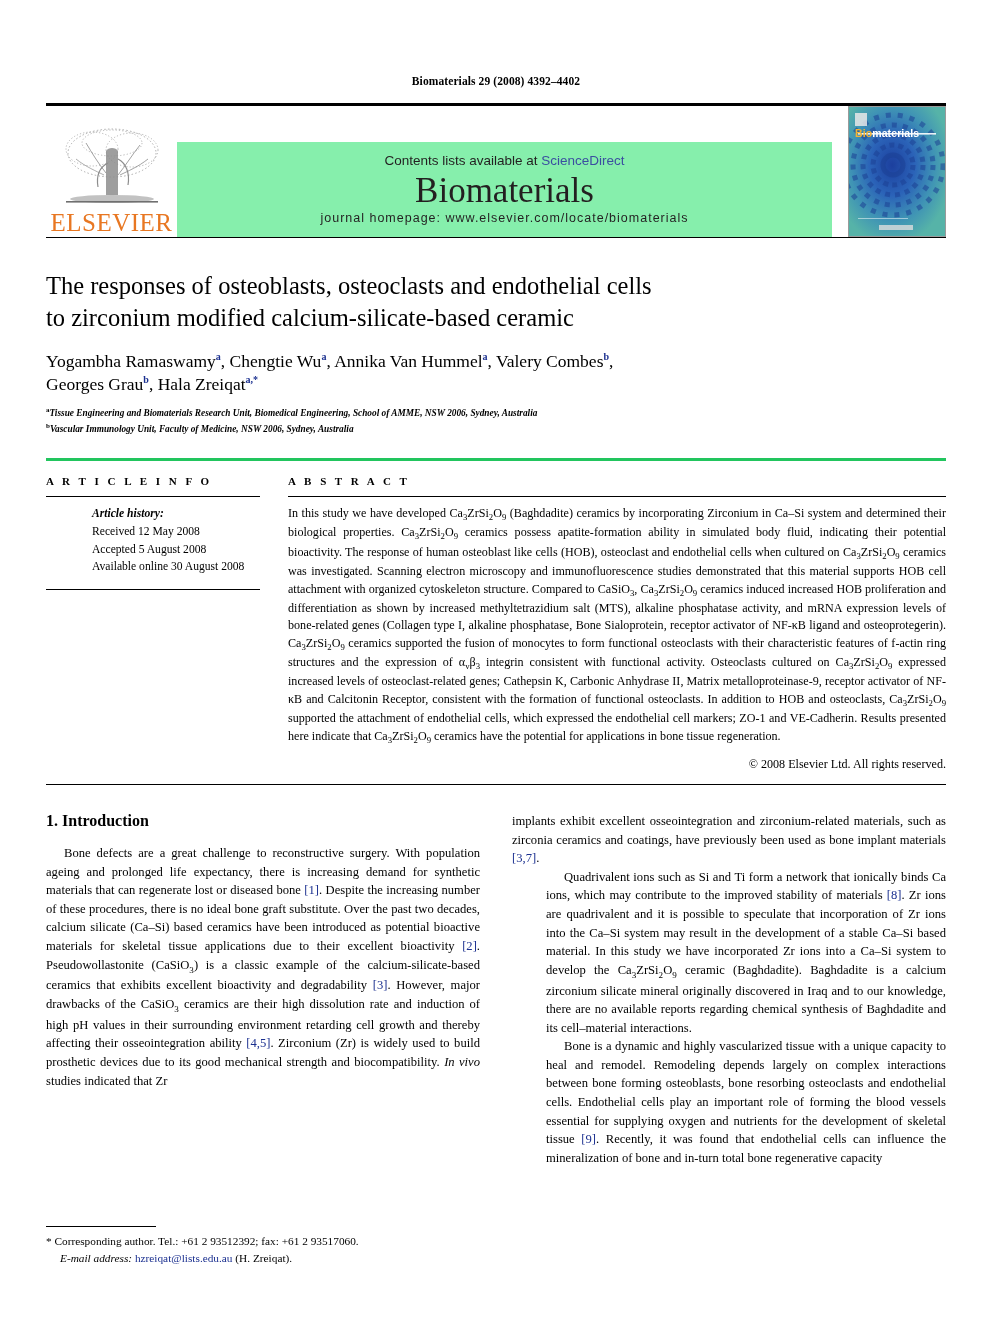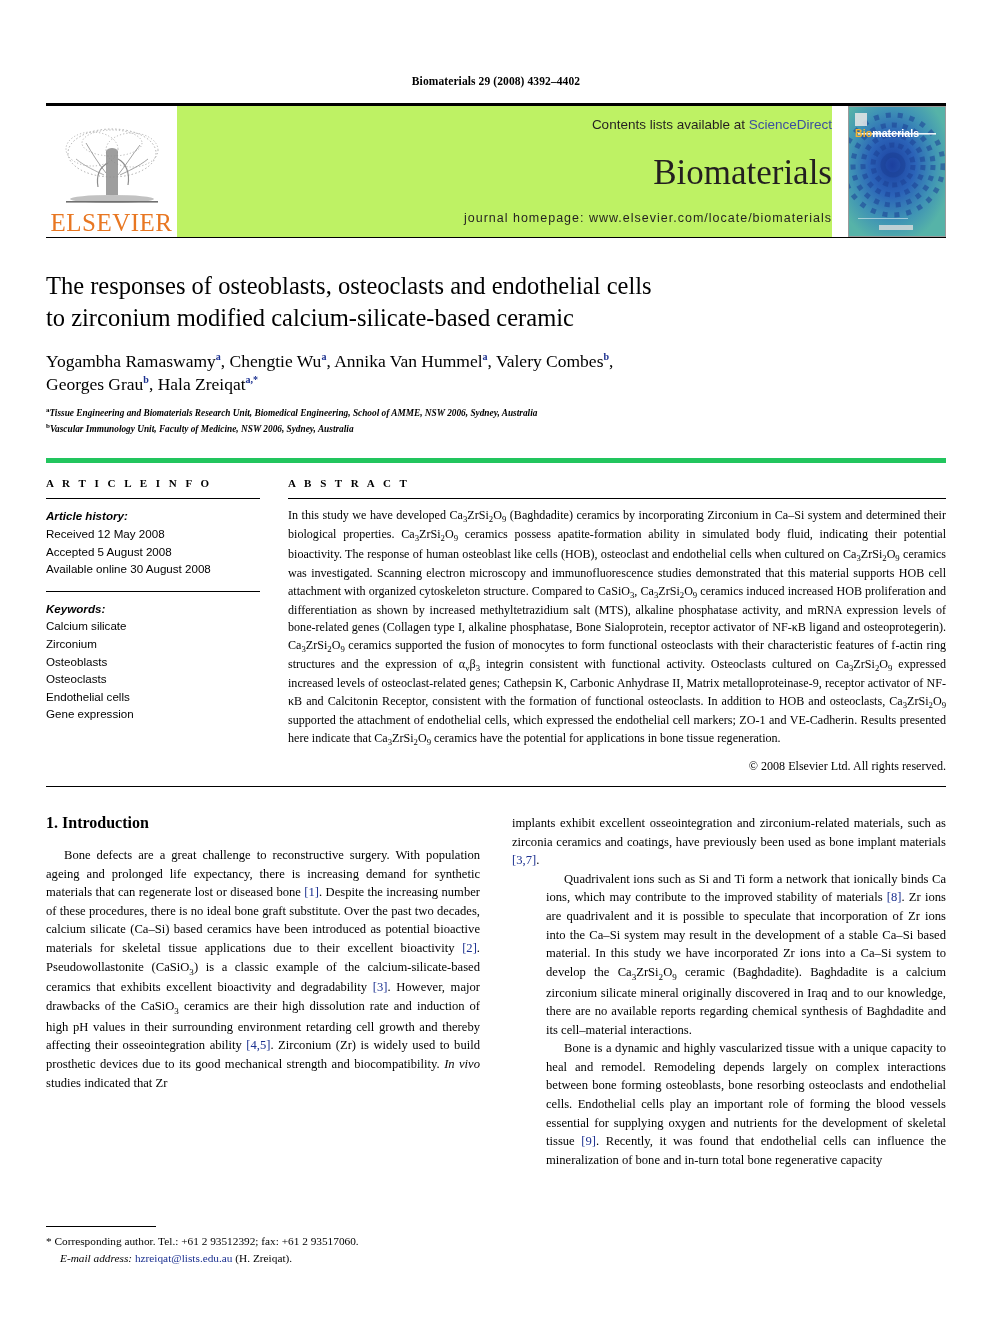--- a/index.html
+++ b/index.html
@@ -55,27 +55,28 @@
   .elsevier-word {
     font-family: "Liberation Serif", serif;
     font-size: 25px;
     letter-spacing: 0.5px;
     color: #E87722;
     line-height: 1;
     margin-top: 1px;
   }
   .journal-band {
     flex: 1 1 auto;
-    background: #bef264;
+    background: #86efac;
     display: flex;
     flex-direction: column;
-    align-items: flex-end;
+    align-items: center;
     justify-content: space-between;
     padding: 11px 0 12px 0;
     position: relative;
+    margin-top: 36px;
   }
   .contents-line {
     font-family: "Liberation Sans", sans-serif;
     font-size: 13.5px;
     color: #231f20;
   }
   .contents-line .sd {
     color: #3b4ea0;
   }
   .journal-name {
@@ -133,21 +134,21 @@
     font-size: 9.3px;
     line-height: 1.55;
     margin-top: 8px;
   }
   .affil sup { font-size: 7px; vertical-align: super; font-style: normal;}
 
   
   .info-abstract {
     display: flex;
     margin-top: 22px;
-    border-top: 5px solid #22c55e;
+    border-top: 3px solid #22c55e;
     padding-top: 0;
   }
   .col-info {
     width: 232px;
     flex: 0 0 232px;
     padding-top: 14px;
     padding-right: 18px;
     box-sizing: border-box;
   }
   .col-abstract {
@@ -160,23 +161,24 @@
     font-family: "Liberation Serif", serif;
     font-weight: bold;
     font-size: 11px;
     letter-spacing: 3.0px;
   }
   .thin-rule {
     border-top: 1px solid #000;
     margin: 9px 0 8px 0;
   }
   .info-block {
-    font-family: Liberation Sans, sans-serif;
+    font-family: Liberation Serif, serif;
     font-size: 11.6px;
     line-height: 1.52;
+    margin-left: 46px;
   }
   .info-block .head {
     font-style: italic;
     font-weight: bold;
   }
   .info-sep {
     border-top: 1px solid #000;
     margin: 13px 0 8px 0;
   }
   .abstract-text {
@@ -342,29 +344,20 @@
     <div class="col-info">
       <div class="sect-label">A R T I C L E  I N F O</div>
       <div class="thin-rule"></div>
       <div class="info-block">
         <div class="head">Article history:</div>
         <div>Received 12 May 2008</div>
         <div>Accepted 5 August 2008</div>
         <div>Available online 30 August 2008</div>
       </div>
       <div class="info-sep"></div>
-      <div class="info-block">
-        <div class="head">Keywords:</div>
-        <div>Calcium silicate</div>
-        <div>Zirconium</div>
-        <div>Osteoblasts</div>
-        <div>Osteoclasts</div>
-        <div>Endothelial cells</div>
-        <div>Gene expression</div>
-      </div>
     </div>
 
     <div class="col-abstract">
       <div class="sect-label">A B S T R A C T</div>
       <div class="thin-rule"></div>
       <div class="abstract-text" id="abstract-text">In this study we have developed Ca<span class="sub">3</span>ZrSi<span class="sub">2</span>O<span class="sub">9</span> (Baghdadite) ceramics by incorporating Zirconium in Ca–Si system and determined their biological properties. Ca<span class="sub">3</span>ZrSi<span class="sub">2</span>O<span class="sub">9</span> ceramics possess apatite-formation ability in simulated body fluid, indicating their potential bioactivity. The response of human osteoblast like cells (HOB), osteoclast and endothelial cells when cultured on Ca<span class="sub">3</span>ZrSi<span class="sub">2</span>O<span class="sub">9</span> ceramics was investigated. Scanning electron microscopy and immunofluorescence studies demonstrated that this material supports HOB cell attachment with organized cytoskeleton structure. Compared to CaSiO<span class="sub">3</span>, Ca<span class="sub">3</span>ZrSi<span class="sub">2</span>O<span class="sub">9</span> ceramics induced increased HOB proliferation and differentiation as shown by increased methyltetrazidium salt (MTS), alkaline phosphatase activity, and mRNA expression levels of bone-related genes (Collagen type I, alkaline phosphatase, Bone Sialoprotein, receptor activator of NF-κB ligand and osteoprotegerin). Ca<span class="sub">3</span>ZrSi<span class="sub">2</span>O<span class="sub">9</span> ceramics supported the fusion of monocytes to form functional osteoclasts with their characteristic features of f-actin ring structures and the expression of α<span class="sub">v</span>β<span class="sub">3</span> integrin consistent with functional activity. Osteoclasts cultured on Ca<span class="sub">3</span>ZrSi<span class="sub">2</span>O<span class="sub">9</span> expressed increased levels of osteoclast-related genes; Cathepsin K, Carbonic Anhydrase II, Matrix metalloproteinase-9, receptor activator of NF-κB and Calcitonin Receptor, consistent with the formation of functional osteoclasts. In addition to HOB and osteoclasts, Ca<span class="sub">3</span>ZrSi<span class="sub">2</span>O<span class="sub">9</span> supported the attachment of endothelial cells, which expressed the endothelial cell markers; ZO-1 and VE-Cadherin. Results presented here indicate that Ca<span class="sub">3</span>ZrSi<span class="sub">2</span>O<span class="sub">9</span> ceramics have the potential for applications in bone tissue regeneration.</div>
       <div class="copyright">© 2008 Elsevier Ltd. All rights reserved.</div>
     </div>
   </div>
 

